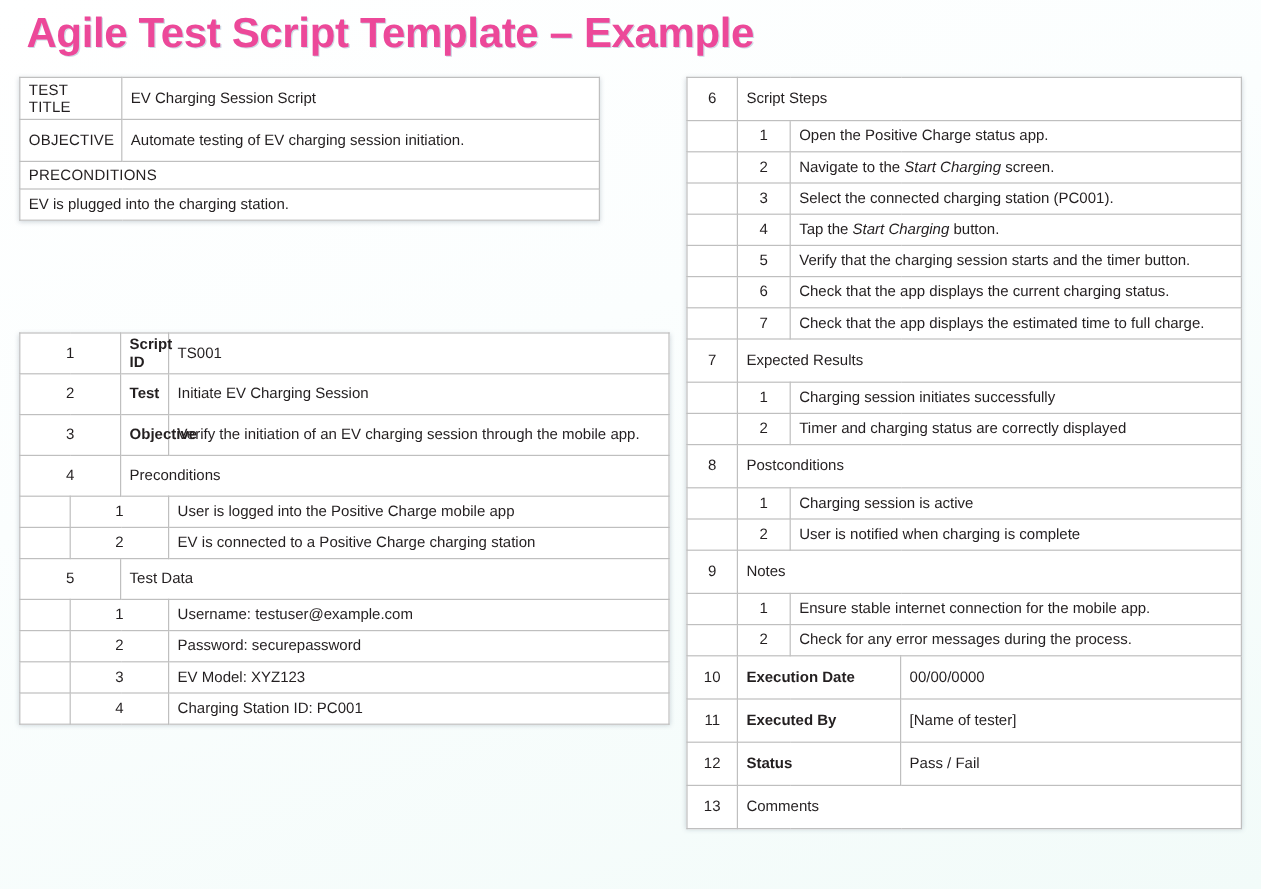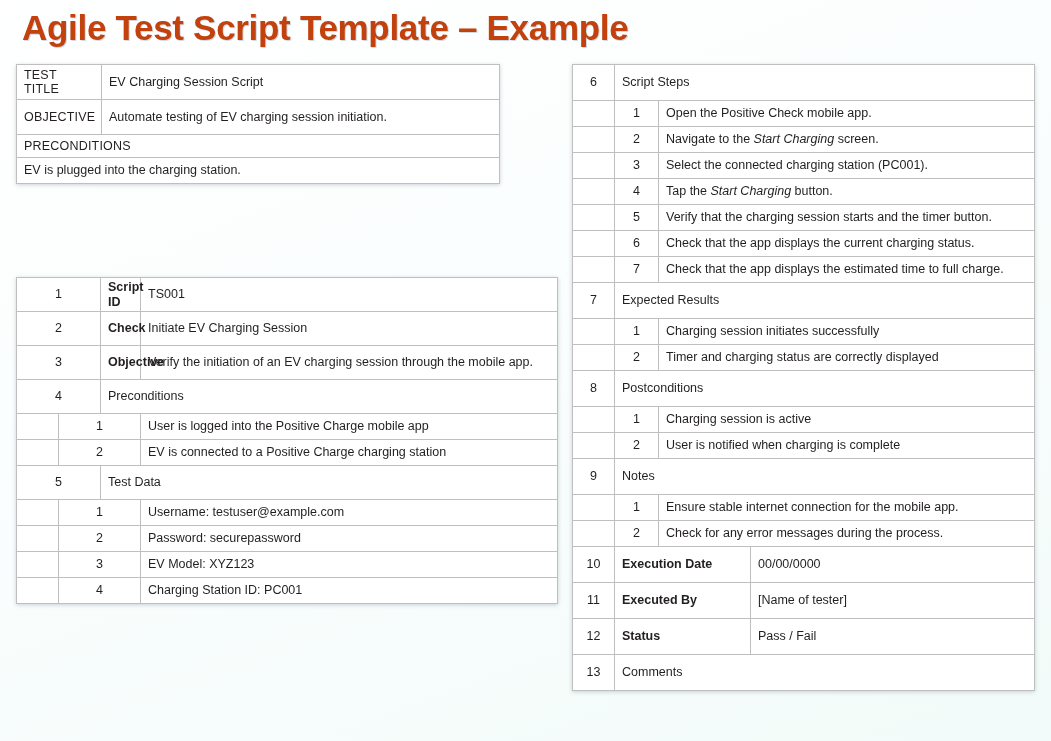--- a/index.html
+++ b/index.html
@@ -7,21 +7,21 @@
     width:1051px;height:741px;overflow:hidden;
     background:linear-gradient(160deg,#ffffff 0%,#fbfefe 40%,#f2fbf9 100%);
     font-family:"Liberation Sans", sans-serif;
     color:#231f20;
     position:relative;
   }
   
   .page-title{
     position:absolute;left:22px;top:8px;
     font-size:35px;font-weight:bold;letter-spacing:-0.3px;
-    color:#c2410c;
+    color:#ec4899;
     text-shadow:1px 1px 0 rgba(120,150,180,.35);
     white-space:nowrap;
   }
   
   .tbl{
     position:absolute;
     border-collapse:collapse;
     table-layout:fixed;
     background:#ffffff;
     box-shadow:0 1px 4px rgba(90,110,130,.30);
@@ -104,21 +104,21 @@
       <col>
     </colgroup>
   <tbody>
     <tr class="tall">
       <td class="c-num" colspan="2">1</td>
       <td class="c-label mid">Script ID</td>
       <td class="big">TS001</td>
     </tr>
     <tr class="tall">
       <td class="c-num" colspan="2">2</td>
-      <td class="c-label mid">Check</td>
+      <td class="c-label mid">Test</td>
       <td class="big">Initiate EV Charging Session</td>
     </tr>
     <tr class="tall">
       <td class="c-num" colspan="2">3</td>
       <td class="c-label mid">Objective</td>
       <td>Verify the initiation of an EV charging session through the mobile app.</td>
     </tr>
 
     <tr class="tall">
       <td class="c-num" colspan="2">4</td>
@@ -171,21 +171,21 @@
     </colgroup>
   <tbody>
 
     <tr class="xtall">
       <td class="c-num">6</td>
       <td class="c-section sect-txt" colspan="3">Script Steps</td>
     </tr>
     <tr>
       <td class="c-gray"></td>
       <td class="c-subnum">1</td>
-      <td colspan="2"><span>Open the Positive Check mobile app.</span><em class="ital"></em><span></span></td>
+      <td colspan="2"><span>Open the Positive Charge status app.</span><em class="ital"></em><span></span></td>
     </tr>
     <tr>
       <td class="c-gray"></td>
       <td class="c-subnum">2</td>
       <td colspan="2"><span>Navigate to the </span><em class="ital">Start Charging</em><span> screen.</span></td>
     </tr>
     <tr>
       <td class="c-gray"></td>
       <td class="c-subnum">3</td>
       <td colspan="2"><span>Select the connected charging station (PC001).</span><em class="ital"></em><span></span></td>

